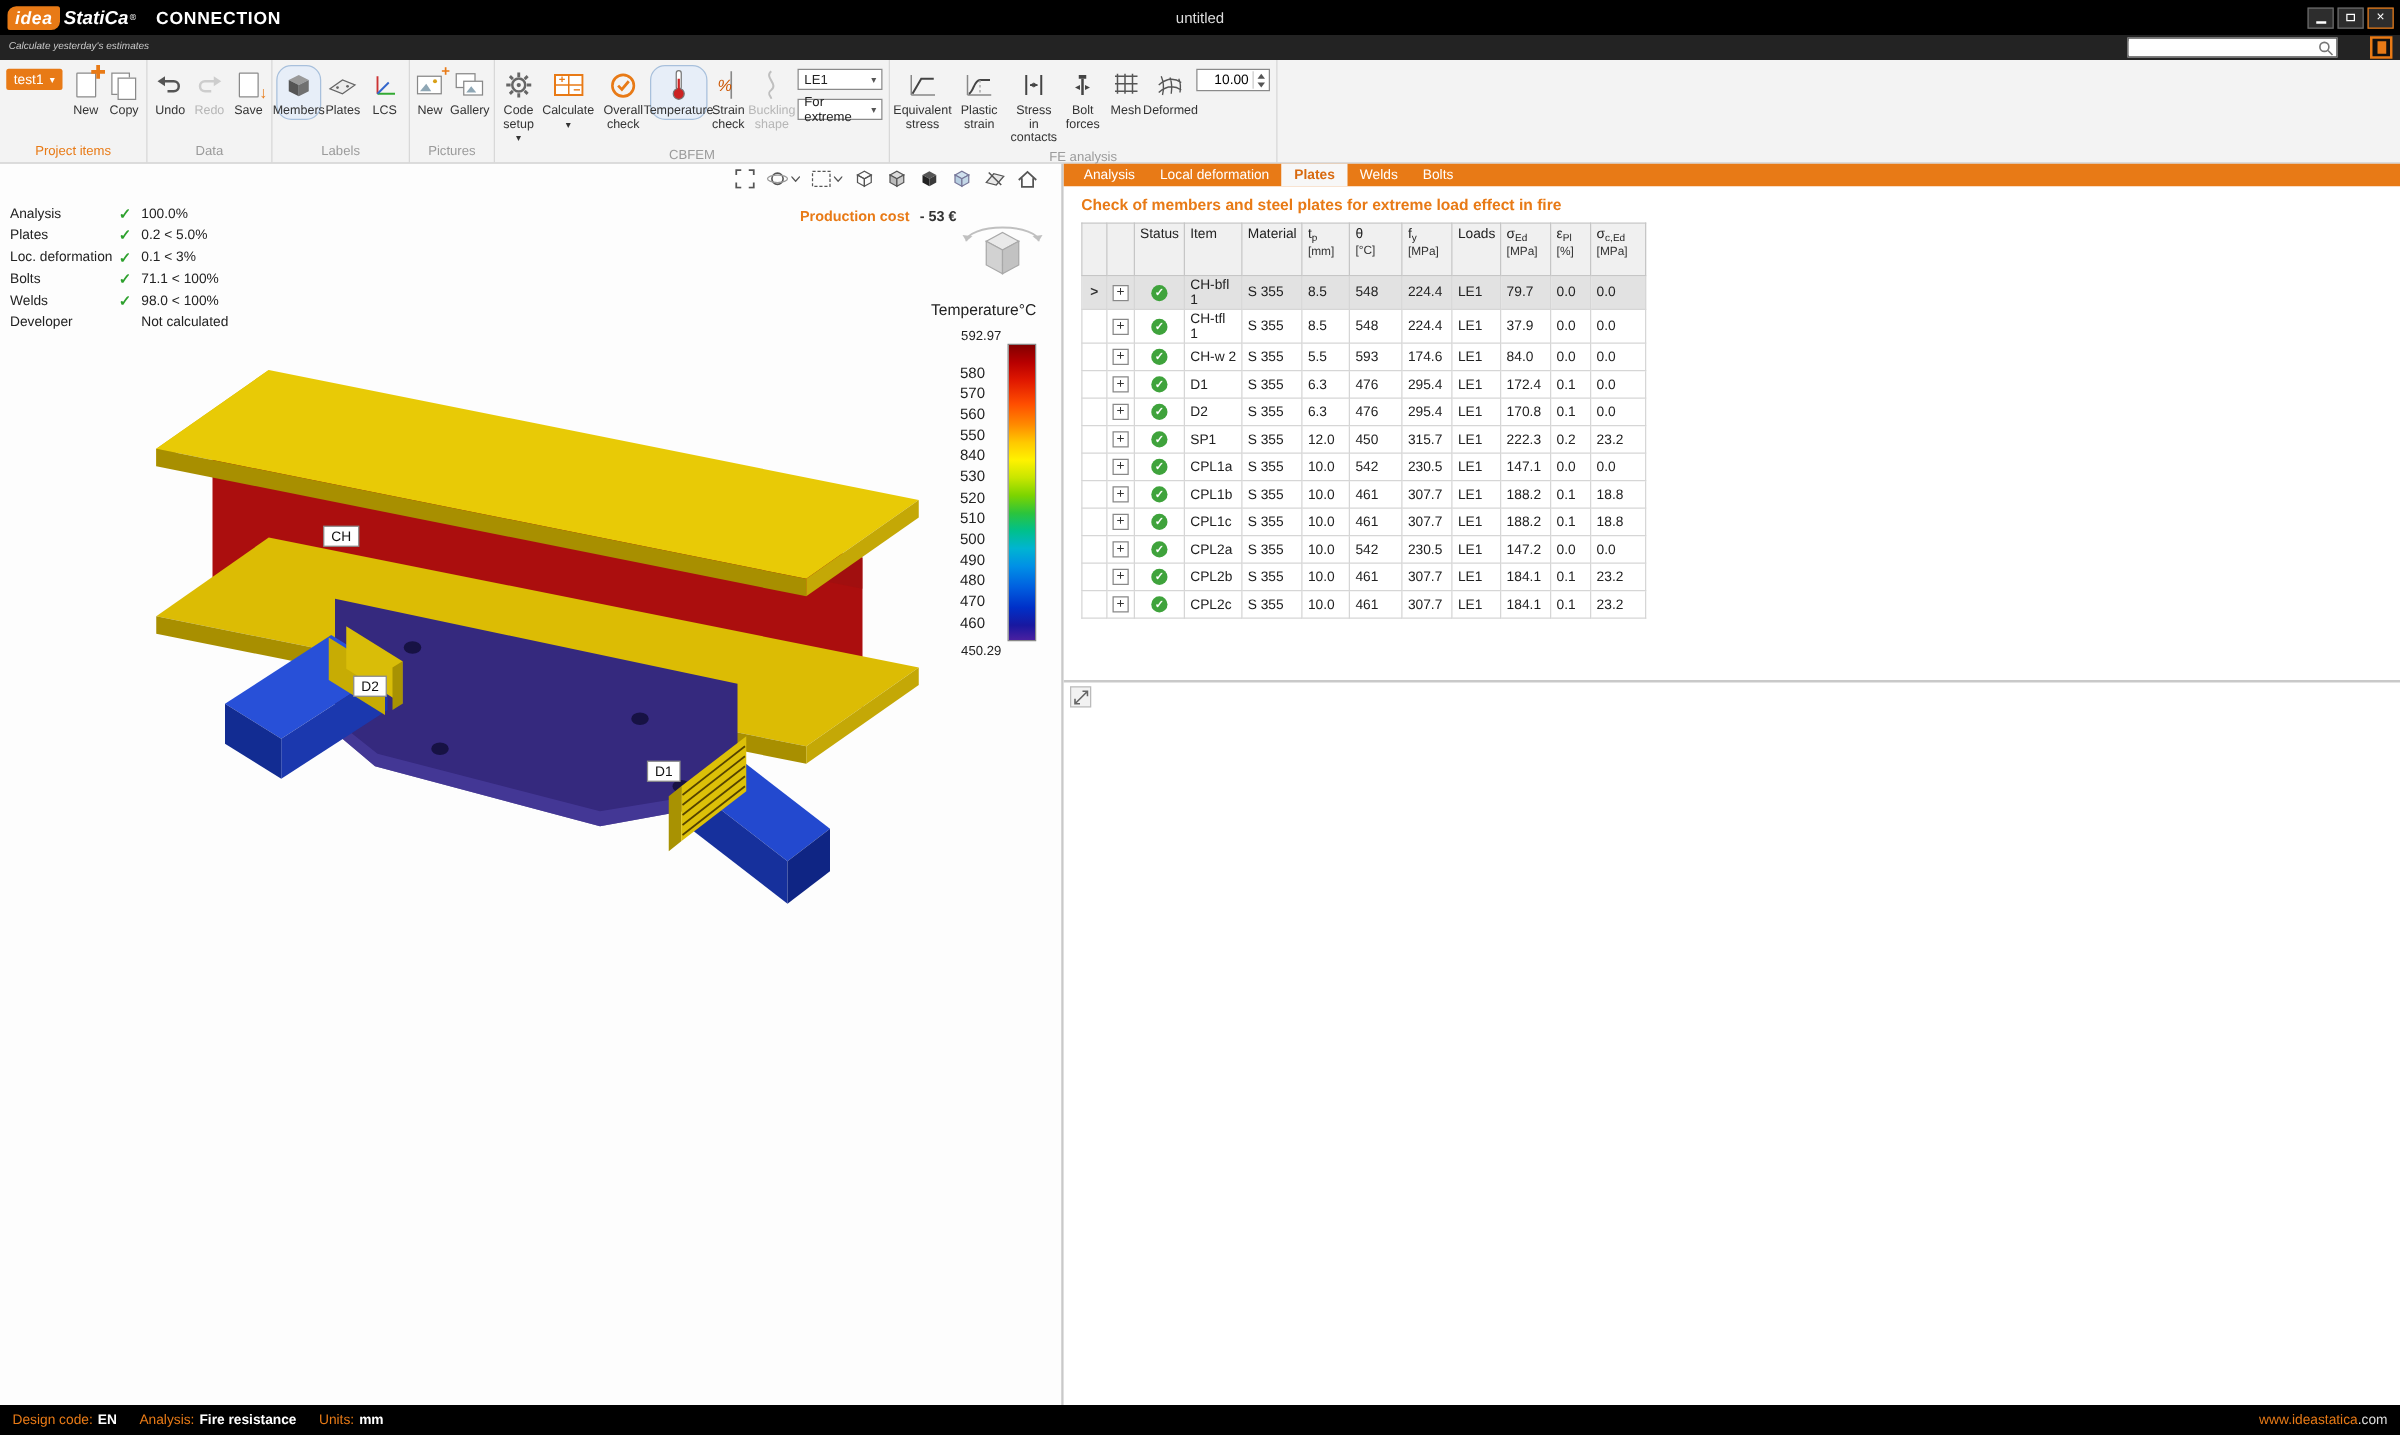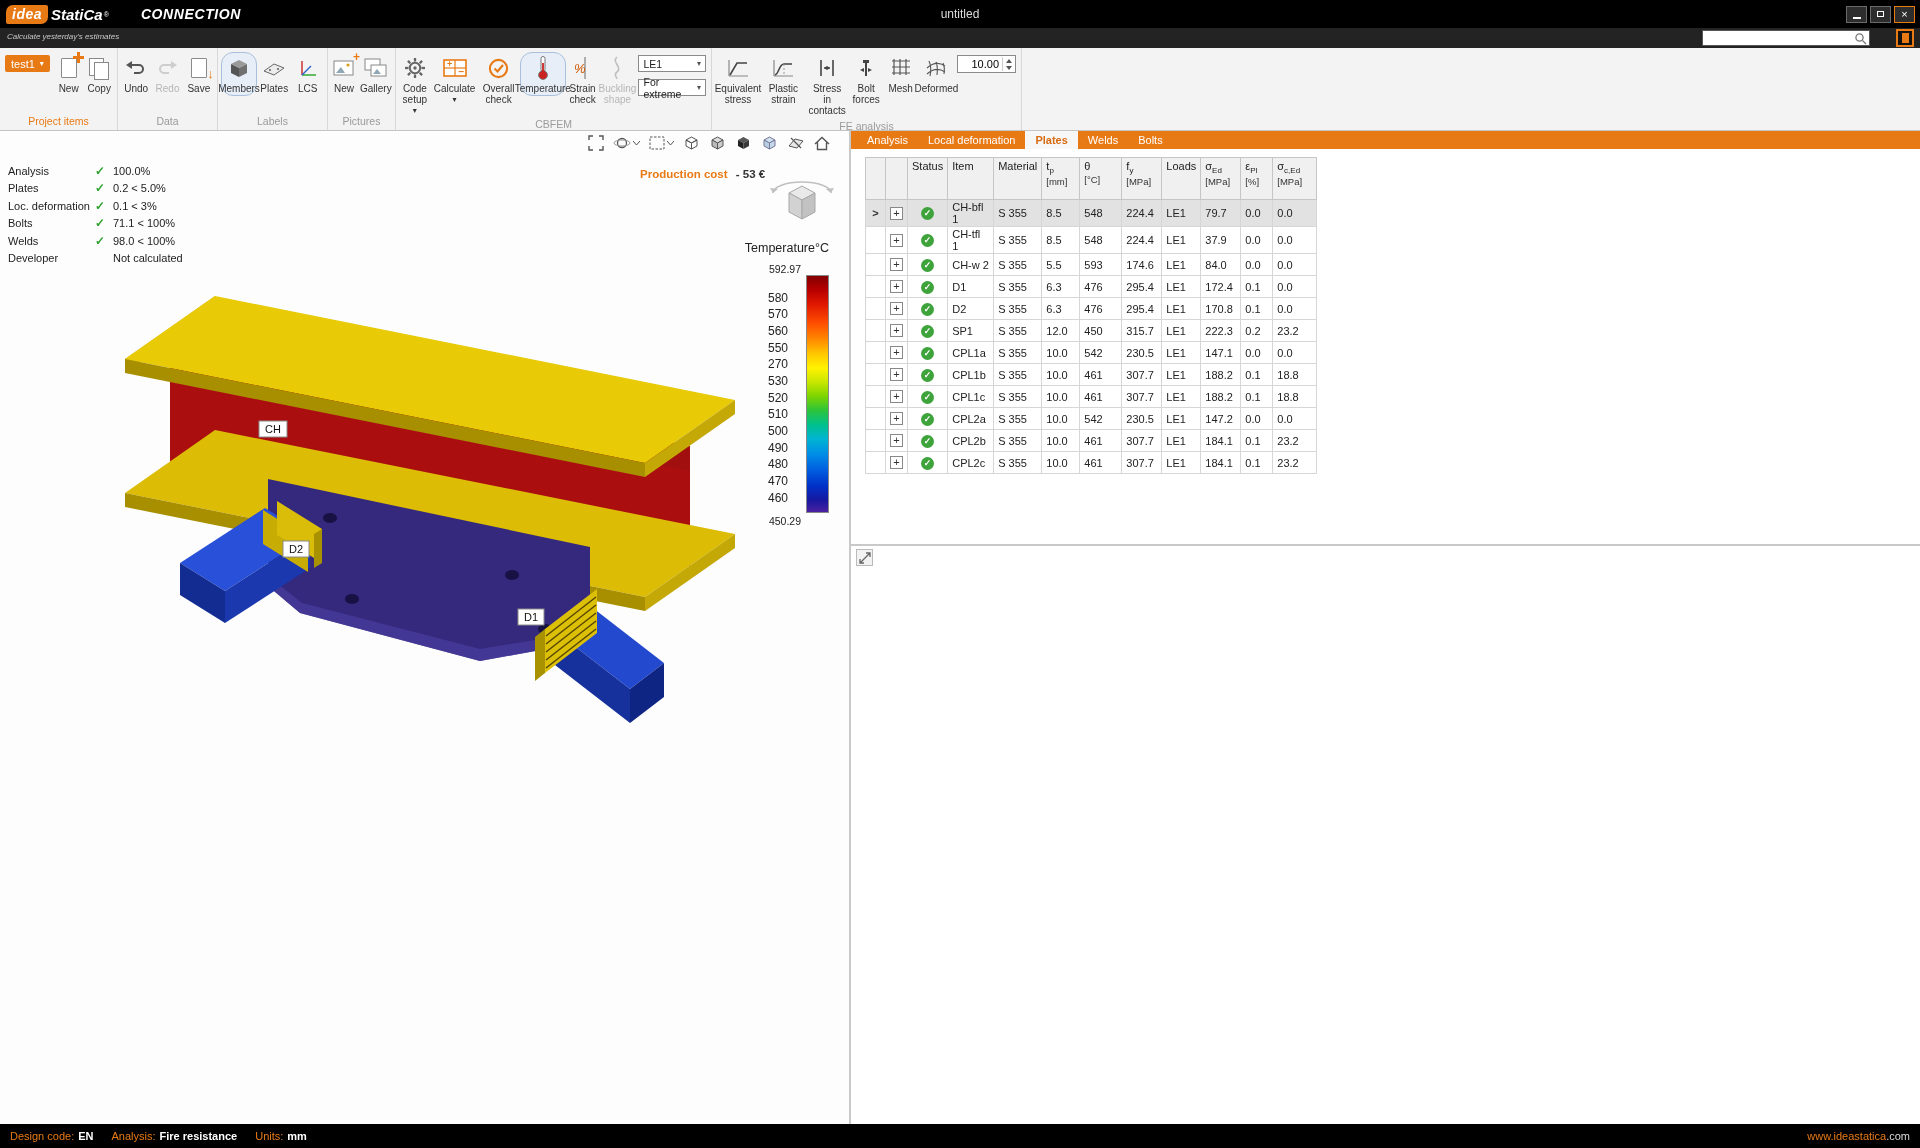--- a/index.html
+++ b/index.html
@@ -5,21 +5,21 @@
 *{box-sizing:border-box;margin:0;padding:0}
 html,body{width:1920px;height:1148px;overflow:hidden;font-family:"Liberation Sans",sans-serif;background:#fff}
 .app{position:relative;width:1920px;height:1148px;display:flex;flex-direction:column}
 
 
 .titlebar{height:28px;background:#000;display:flex;align-items:center;color:#fff;position:relative;flex:0 0 auto}
 .logo{display:flex;align-items:center;margin-left:6px}
 .logo-idea{background:#e87a16;color:#fff;font-weight:bold;font-style:italic;font-size:14px;padding:1px 6px 2px;border-radius:7px 2px 7px 2px;letter-spacing:.5px}
 .logo-statica{font-weight:bold;font-style:italic;font-size:15px;margin-left:3px}
 .logo-reg{font-size:7px;vertical-align:super;margin-left:1px}
-.module{font-weight:bold;font-style:italic;font-size:14px;margin-left:32px;letter-spacing:.6px}
+.module{font-weight:bold;font-size:14px;margin-left:16px;letter-spacing:.6px}
 .doc-title{position:absolute;left:50%;transform:translateX(-50%);font-size:12px;color:#ddd}
 .winbtns{margin-left:auto;display:flex;gap:3px;margin-right:5px}
 .winbtn{width:21px;height:17px;background:#2d2d2d;border:1px solid #6a6a6a;display:flex;align-items:center;justify-content:center;color:#fff;font-size:11px;line-height:1}
 .winbtn .sq{width:7px;height:6px;border:1px solid #fff;display:block}
 .winbtn .mn{width:8px;border-top:2px solid #fff;display:block;margin-top:7px}
 .winbtn.close{border-color:#e87a16}
 
 
 .tabrow{height:20px;background:#232323;display:flex;align-items:stretch;position:relative;flex:0 0 auto}
 .tagline{position:absolute;left:7px;top:4px;font-size:8px;font-style:italic;color:#c9c9c9}
@@ -555,21 +555,21 @@
       <div class="legend">
         <div class="ltitle">Temperature°C</div>
         <div class="legend-scale" id="legend-scale">
           <div class="lmax">592.97</div>
           <div class="lbar"></div>
           <div class="lmin">450.29</div>
         <div class="ltick" style="top: 23.6348px;">580</div>
             <div class="ltick" style="top: 40.3155px;">570</div>
             <div class="ltick" style="top: 56.9962px;">560</div>
             <div class="ltick" style="top: 73.6769px;">550</div>
-            <div class="ltick" style="top: 90.3576px;">270</div>
+            <div class="ltick" style="top: 90.3576px;">840</div>
             <div class="ltick" style="top: 107.038px;">530</div>
             <div class="ltick" style="top: 123.719px;">520</div>
             <div class="ltick" style="top: 140.4px;">510</div>
             <div class="ltick" style="top: 157.08px;">500</div>
             <div class="ltick" style="top: 173.761px;">490</div>
             <div class="ltick" style="top: 190.442px;">480</div>
             <div class="ltick" style="top: 207.122px;">470</div>
             <div class="ltick" style="top: 223.803px;">460</div>
           </div>
       </div>
@@ -639,20 +639,21 @@
 
     <div class="rightpanel">
       <div class="rp-tabbar">
         <div class="rp-tab">Analysis</div>
         <div class="rp-tab">Local deformation</div>
         <div class="rp-tab active">Plates</div>
         <div class="rp-tab">Welds</div>
         <div class="rp-tab">Bolts</div>
       </div>
       <div class="rp-body">
+        <div class="rp-title">Check of members and steel plates for extreme load effect in fire</div>
         <table class="checks">
           <colgroup>
             <col style="width:20px">
               <col style="width:20px">
               <col style="width:36px">
               <col style="width:46px">
             <col style="width:48px">
               <col style="width:38px">
               <col style="width:42px">
               <col style="width:40px">

